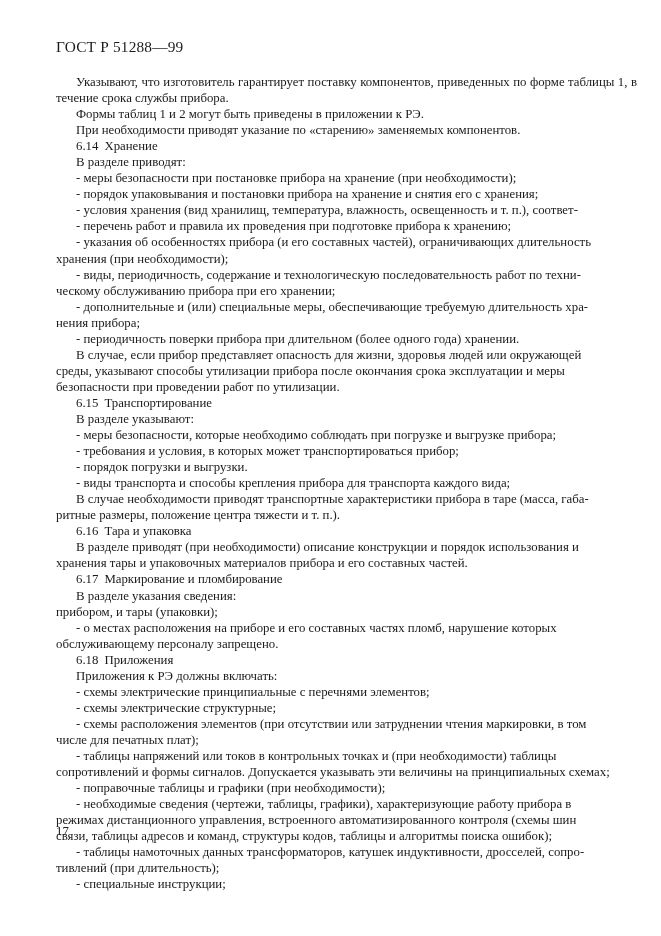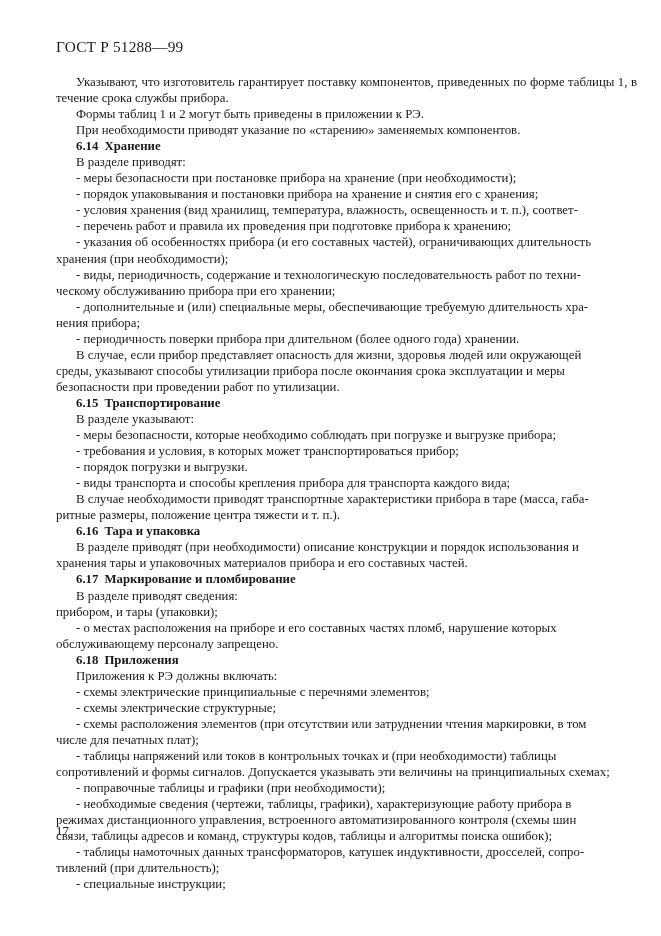--- a/index.html
+++ b/index.html
@@ -37,21 +37,21 @@
   .p {
     margin: 0;
     text-indent: 20px;
   }
   .p.noindent {
     text-indent: 0;
   }
   .sect {
     margin: 0;
     text-indent: 20px;
-    font-weight: bold;
+    font-weight: normal;
     font-size: 9.6pt;
   }
   .sect .num {
     margin-right: 6px;
   }
   .pagenum {
     position: absolute;
     left: 56px;
     bottom: 97px;
     font-size: 9.6pt;
@@ -89,21 +89,21 @@
       <p class="p">- меры безопасности, которые необходимо соблюдать при погрузке и выгрузке прибора;</p>
       <p class="p">- требования и условия, в которых может транспортироваться прибор;</p>
       <p class="p">- порядок погрузки и выгрузки.</p>
       <p class="p">- виды транспорта и способы крепления прибора для транспорта каждого вида;</p>
       <p class="p">В случае необходимости приводят транспортные характеристики прибора в таре (масса, габа-</p>
       <p class="p noindent">ритные размеры, положение центра тяжести и т. п.).</p>
       <p class="sect"><span class="num">6.16</span><span>Тара и упаковка</span></p>
       <p class="p">В разделе приводят (при необходимости) описание конструкции и порядок использования и</p>
       <p class="p noindent">хранения тары и упаковочных материалов прибора и его составных частей.</p>
       <p class="sect"><span class="num">6.17</span><span>Маркирование и пломбирование</span></p>
-      <p class="p">В разделе приводят сведения:</p>
+      <p class="p">В разделе указания сведения:</p>
       <p class="p noindent">прибором, и тары (упаковки);</p>
       <p class="p">-  о местах расположения на приборе и его составных частях пломб, нарушение которых</p>
       <p class="p noindent">обслуживающему персоналу запрещено.</p>
       <p class="sect"><span class="num">6.18</span><span>Приложения</span></p>
       <p class="p">Приложения к РЭ должны включать:</p>
       <p class="p">- схемы электрические принципиальные с перечнями элементов;</p>
       <p class="p">- схемы электрические структурные;</p>
       <p class="p">- схемы расположения элементов (при отсутствии или затруднении чтения маркировки, в том</p>
       <p class="p noindent">числе для печатных плат);</p>
       <p class="p">- таблицы напряжений или токов в контрольных точках и (при необходимости) таблицы</p>

